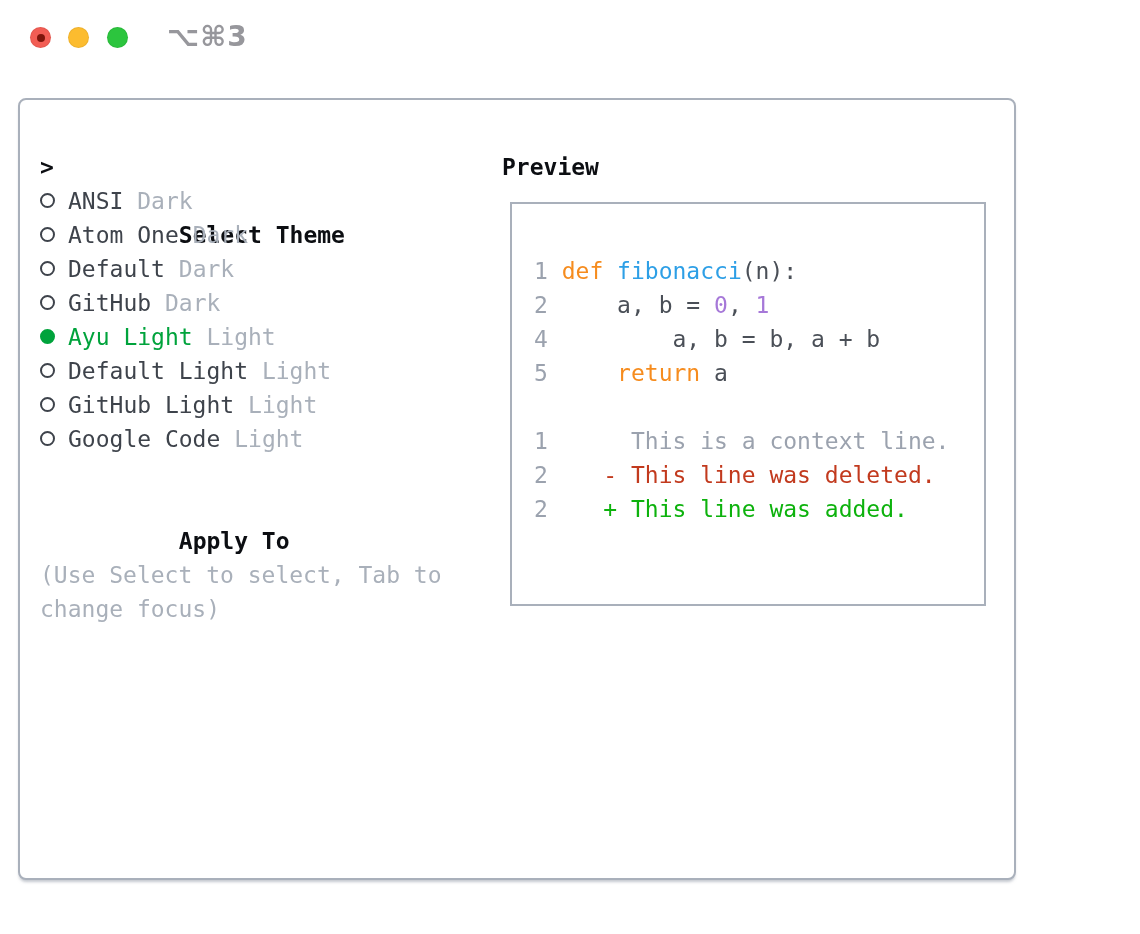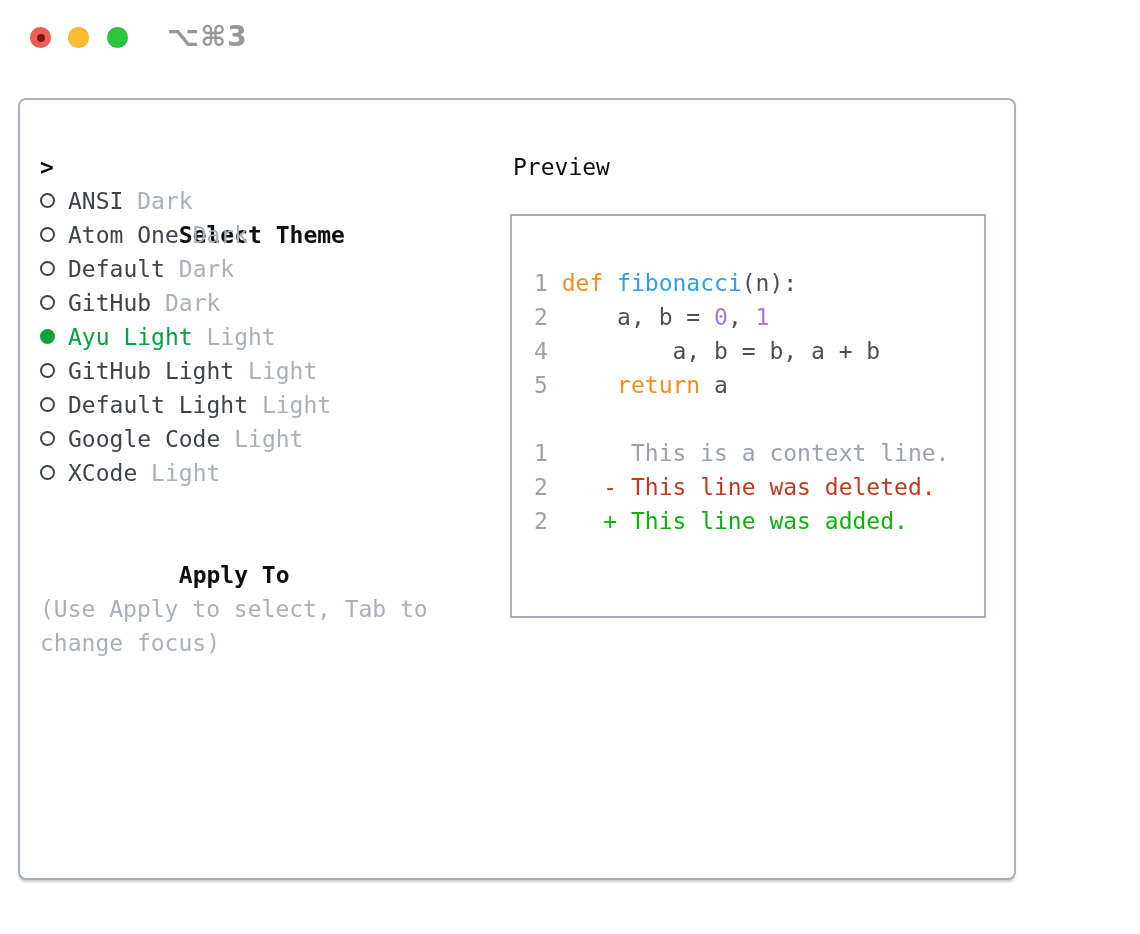--- a/index.html
+++ b/index.html
@@ -40,26 +40,26 @@
     border:2.5px solid var(--item);border-radius:50%;background:transparent;
   }
   .bullet.sel{background:var(--selected);border-color:var(--selected);}
   .theme-name{color:var(--item);}
   .theme-name.sel{color:var(--selected);}
   .variant{color:var(--muted);margin-top:39px;}
   .spacer{height:34px;}
   .hint{padding-left:0;color:var(--muted);}
 
   
-  .preview-title{position:absolute;left:493px;top:50px;height:34px;line-height:34px;font-size:23px;font-weight:normal;color:var(--heading);white-space:pre;}
+  .preview-title{position:absolute;left:482px;top:50px;height:34px;line-height:34px;font-size:23px;font-weight:bold;color:var(--heading);white-space:pre;}
   .preview-box{
     box-sizing:border-box;
     position:absolute;left:490px;top:102px;width:476px;height:404px;
     border:2px solid var(--panel_border);background:#ffffff;
-    padding:50px 0 0 22px;overflow:hidden;margin-top:12px;
+    padding:50px 0 0 22px;overflow:hidden;
   }
   .code-line{height:34px;line-height:34px;font-size:23px;white-space:pre;}
 
   
   .c-lineno{color:var(--lineno);}
   .c-keyword{color:var(--keyword);}
   .c-function{color:var(--function);}
   .c-number{color:var(--number);}
   .c-builtin{color:var(--builtin);}
   .c-text{color:var(--code_text);}
@@ -86,36 +86,35 @@
         <span class="prompt">&gt;</span>
         <span>Select Theme</span>
       </div>
 
       <div id="theme-list">
           <div class="row"><span class="bullet"></span><span class="theme-name">ANSI</span> <span class="variant">Dark</span></div>
           <div class="row"><span class="bullet"></span><span class="theme-name">Atom One</span> <span class="variant">Dark</span></div>
           <div class="row"><span class="bullet"></span><span class="theme-name">Default</span> <span class="variant">Dark</span></div>
           <div class="row"><span class="bullet"></span><span class="theme-name">GitHub</span> <span class="variant">Dark</span></div>
           <div class="row"><span class="bullet sel"></span><span class="theme-name sel">Ayu Light</span> <span class="variant">Light</span></div>
+          <div class="row"><span class="bullet"></span><span class="theme-name">Default Light</span> <span class="variant">Light</span></div>
           <div class="row"><span class="bullet"></span><span class="theme-name">GitHub Light</span> <span class="variant">Light</span></div>
-          <div class="row"><span class="bullet"></span><span class="theme-name">Default Light</span> <span class="variant">Light</span></div>
           <div class="row"><span class="bullet"></span><span class="theme-name">Google Code</span> <span class="variant">Light</span></div>
-          <div class="row"><span class="bullet"></span><span class="theme-name">XCode</span> <span class="variant">Light</span></div>
         </div>
 
       <div class="spacer"></div>
 
       <div class="row hdr">
         <span>Apply To</span>
       </div>
 
 
       <div class="spacer"></div>
 
-      <div class="row hint">(Use Apply to select, Tab to</div>
+      <div class="row hint">(Use Select to select, Tab to</div>
       <div class="row hint">change focus)</div>
     </div>
 
     <div class="preview-title">Preview</div>
 
     <div class="preview-box" id="preview-code">
         <div class="code-line"><span class="c-lineno">1 </span><span class="c-keyword">def</span><span class="c-text"> </span><span class="c-function">fibonacci</span><span class="c-text">(n):</span></div>
         <div class="code-line"><span class="c-lineno">2     </span><span class="c-text">a, b = </span><span class="c-number">0</span><span class="c-text">, </span><span class="c-number">1</span></div>
         <div class="code-line"><span class="c-lineno">4         </span><span class="c-text">a, b = b, a + b</span></div>
         <div class="code-line"><span class="c-lineno">5     </span><span class="c-keyword">return</span><span class="c-text"> a</span></div>

